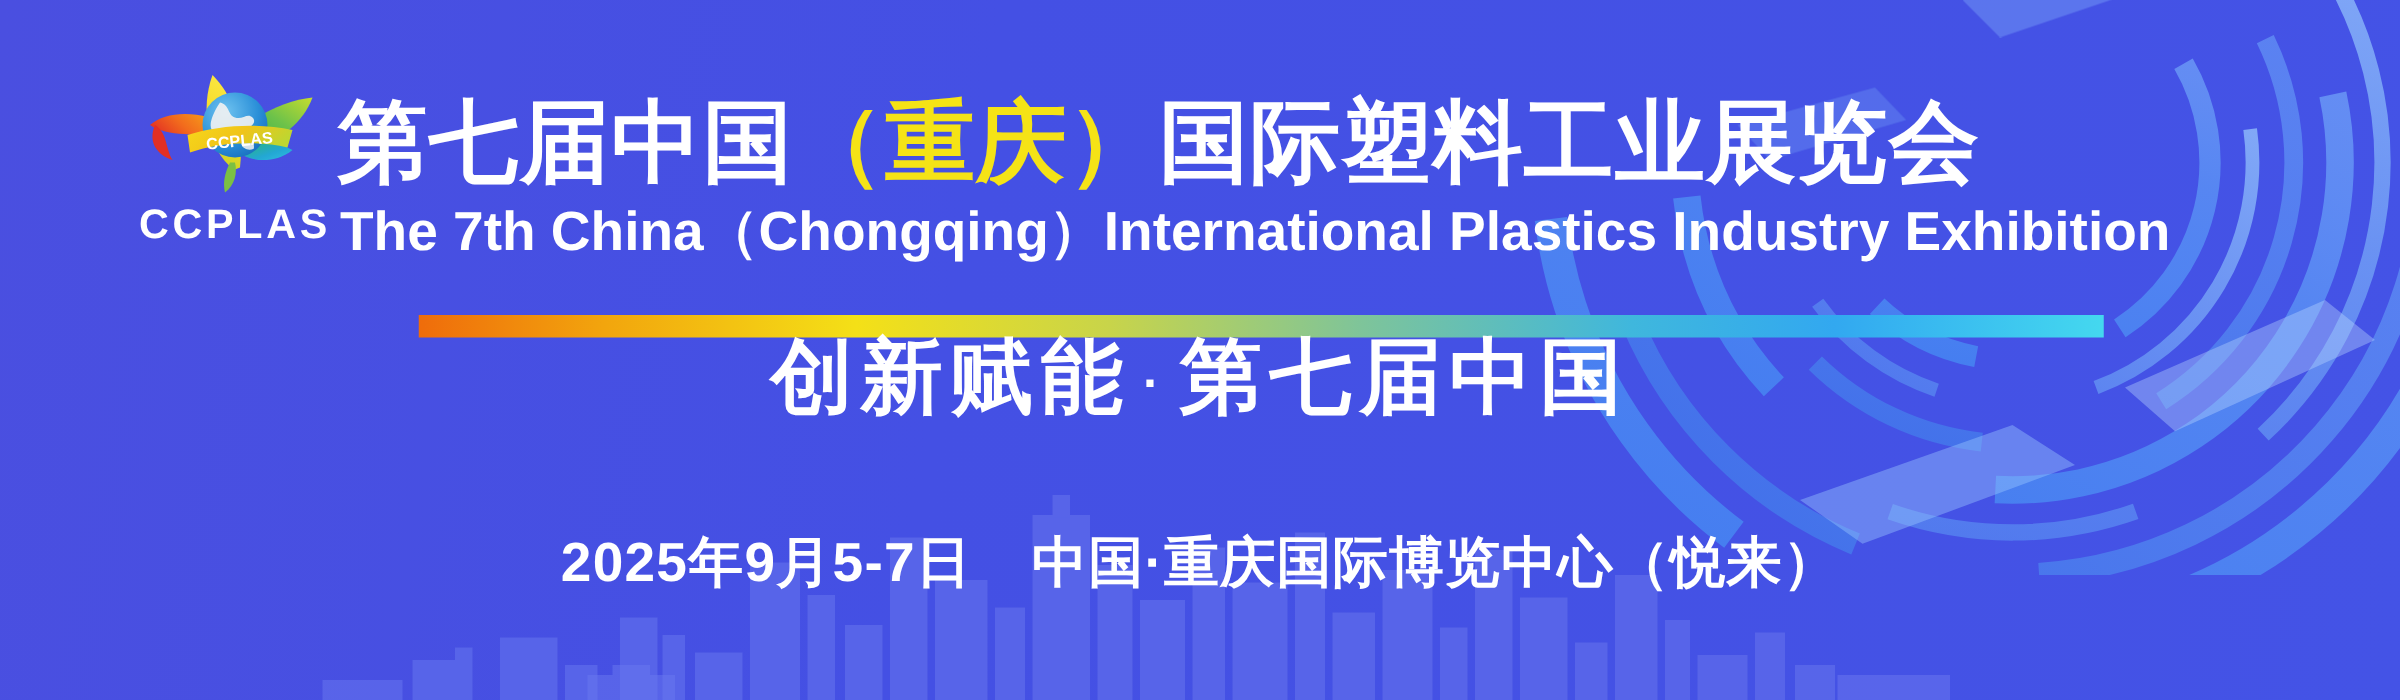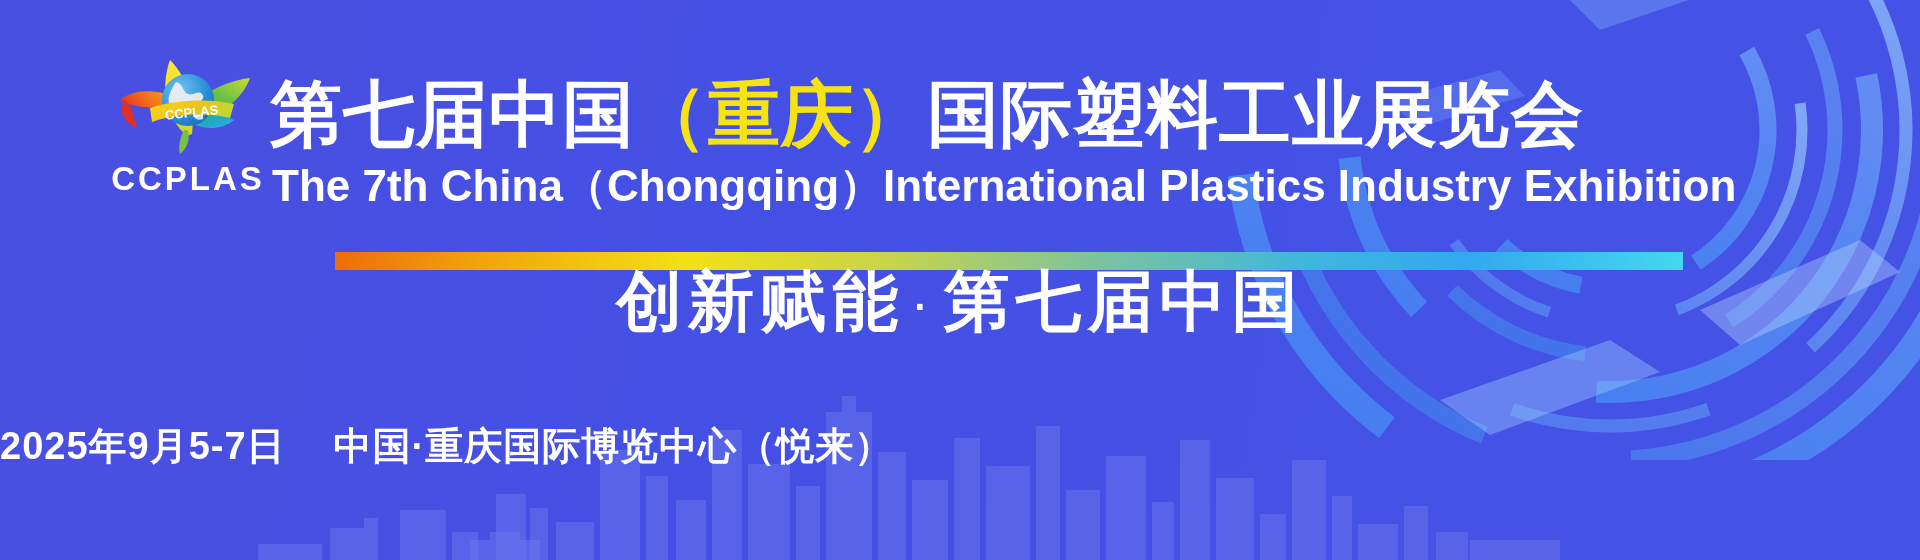--- a/index.html
+++ b/index.html
@@ -60,21 +60,22 @@
     position:absolute; left:0; right:0; top:260px;
     text-align:center;
     font-size:66px; font-weight:bold; color:#ffffff;
     letter-spacing:6px; line-height:1.25;
   }
   .slogan .dot { font-size:40px; vertical-align:middle; padding:0 10px; }
 
   
   .datevenue {
     position:absolute; left:0; right:0; top:422px;
-    font-size:38px; font-weight:bold; color:#ffffff;
+    text-align:center;
+    font-size:44px; font-weight:bold; color:#ffffff;
     letter-spacing:1px; line-height:1.3;
     white-space:nowrap;
   }
   .datevenue .gap { display:inline-block; width:48px; }
 </style>
 </head>
 <body>
 
 <div id="banner">
 

